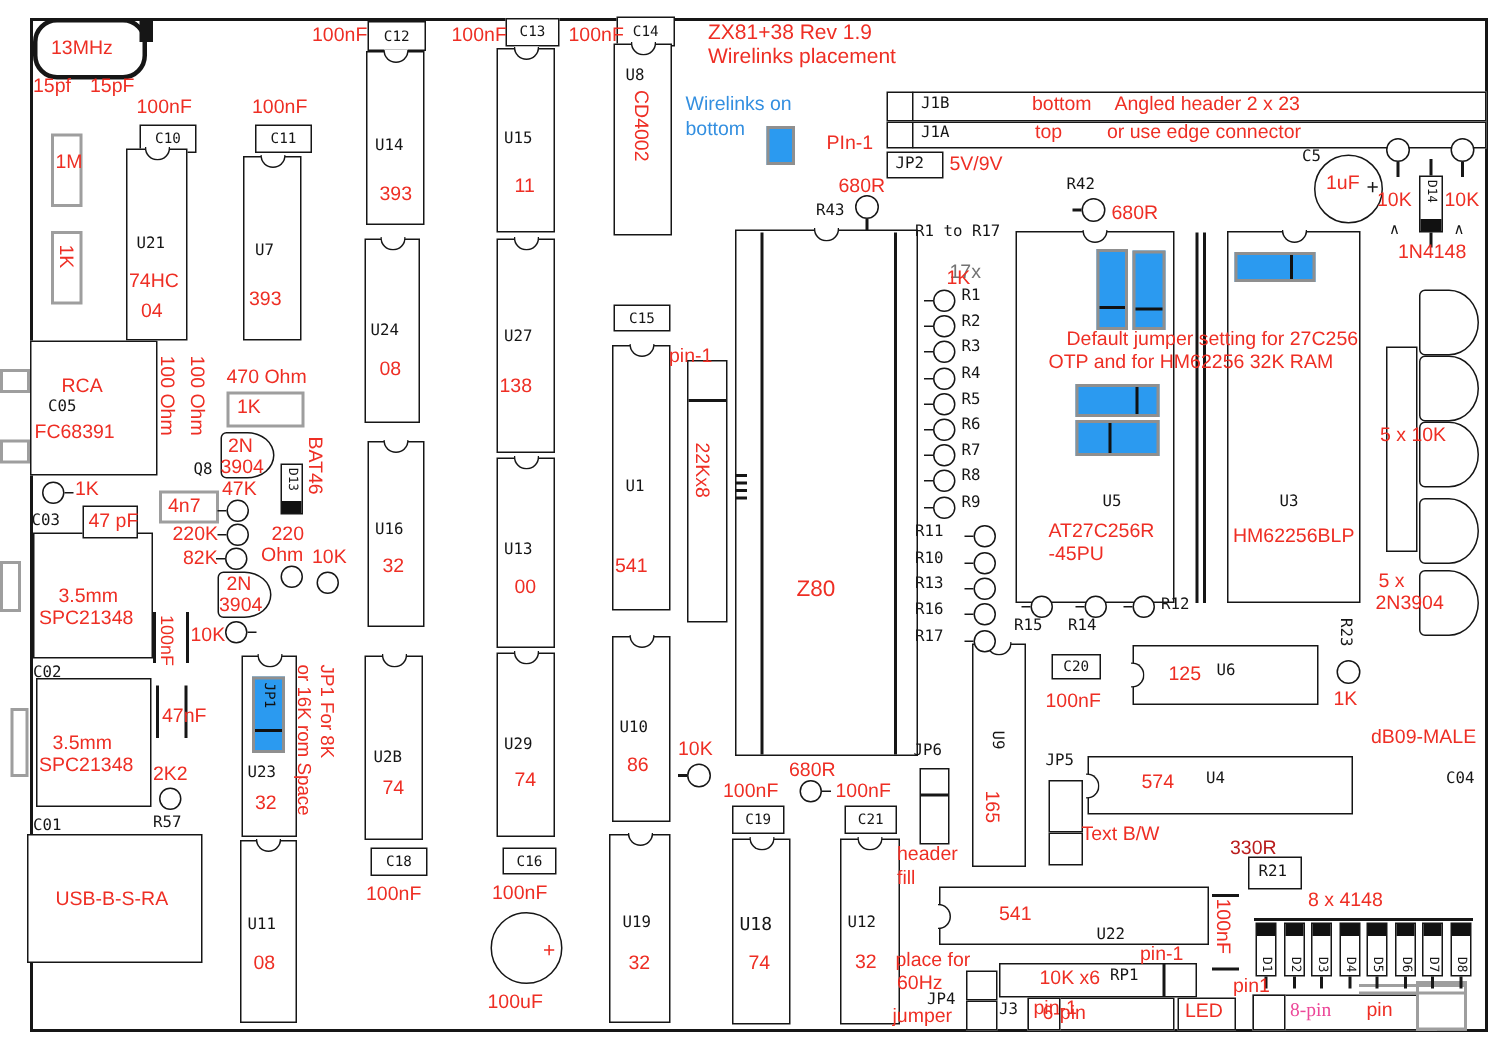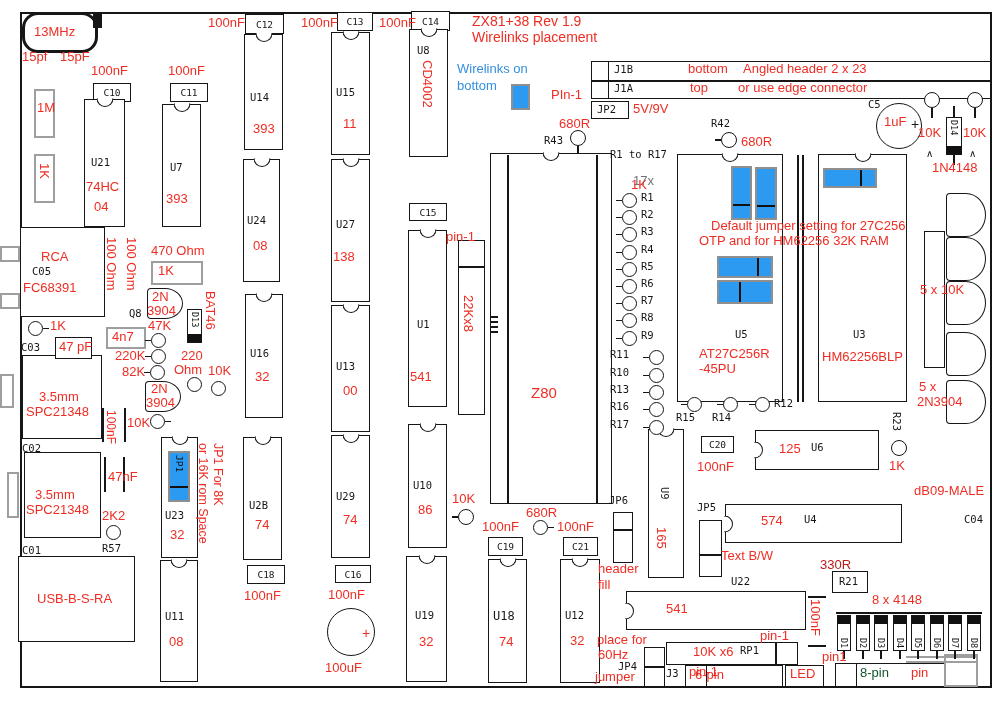--- a/index.html
+++ b/index.html
@@ -469,38 +469,38 @@
     <div class="e text mono" style="left: 804px; top: 514px;">U4</div>
     <div class="e text mono" style="left: 964px; top: 514px;">C04</div>
     <div class="e text mono" style="left: 697px; top: 502px;">JP5</div>
     <div class="e text" style="left: 721px; top: 549px; color: rgb(238, 46, 36);">Text B/W</div>
     <div class="e text mono" style="left: 609px; top: 495px;">JP6</div>
     <div class="e text" style="left: 598px; top: 562px; color: rgb(238, 46, 36);">header</div>
     <div class="e text" style="left: 598px; top: 578px; color: rgb(238, 46, 36);">fill</div>
     <div class="e text vert mono" style="left: 659px; top: 487px;">U9</div>
     <div class="e text vert" style="left: 655px; top: 527px; color: rgb(238, 46, 36);">165</div>
     <div class="e text" style="left: 666px; top: 602px; color: rgb(238, 46, 36);">541</div>
-    <div class="e text mono" style="left: 708px; top: 576px; padding-left: 23px;">U22</div>
+    <div class="e text mono" style="left: 708px; top: 618px; padding-left: 23px;">U22</div>
     <div class="e text" style="left: 872px; top: 593px; color: rgb(238, 46, 36);">8 x 4148</div>
     <div class="e text vert" style="left: 809px; top: 599px; color: rgb(238, 46, 36);">100nF</div>
     <div class="e text" style="left: 820px; top: 558px; color: #b91c1c;">330R</div>
     <div class="e text mono" style="left: 839px; top: 576px;">R21</div>
     <div class="e text" style="left: 760px; top: 629px; color: rgb(238, 46, 36);">pin-1</div>
     <div class="e text" style="left: 693px; top: 645px; color: rgb(238, 46, 36);">10K x6</div>
     <div class="e text mono" style="left: 740px; top: 645px;">RP1</div>
     <div class="e text" style="left: 597px; top: 633px; color: rgb(238, 46, 36);">place for</div>
     <div class="e text" style="left: 598px; top: 648px; color: rgb(238, 46, 36);">60Hz</div>
     <div class="e text mono" style="left: 618px; top: 661px;">JP4</div>
     <div class="e text" style="left: 595px; top: 670px; color: rgb(238, 46, 36);">jumper</div>
     <div class="e text mono" style="left: 666px; top: 668px;">J3</div>
     <div class="e text" style="left: 689px; top: 665px; color: rgb(238, 46, 36);">pin-1</div>
     <div class="e text" style="left: 695px; top: 668px; color: rgb(238, 46, 36);">6-pin</div>
     <div class="e text" style="left: 790px; top: 667px; color: rgb(238, 46, 36);">LED</div>
     <div class="e text" style="left: 822px; top: 650px; color: rgb(238, 46, 36);">pin1</div>
-    <div class="e text" style="left: 860px; top: 666px; color: #14532d;">8-pin</div>
+    <div class="e text" style="left: 860px; top: 666px; color: #ec4899; font-family: Liberation Serif, serif;">8-pin</div>
     <div class="e text" style="left: 911px; top: 666px; color: rgb(238, 46, 36);">pin</div>
     <div class="e text" style="left: 531px; top: 385px; font-size: 15px; color: rgb(238, 46, 36);">Z80</div>
     <div class="e text mono" style="left: 417px; top: 319px;">U1</div>
     <div class="e text" style="left: 410px; top: 370px; color: rgb(238, 46, 36);">541</div>
     <div class="e text" style="left: 446px; top: 230px; color: rgb(238, 46, 36);">pin-1</div>
     <div class="e text vert" style="left: 462px; top: 295px; color: rgb(238, 46, 36);">22Kx8</div>
     <div class="e text" style="left: 452px; top: 492px; color: rgb(238, 46, 36);">10K</div>
     <div class="e text" style="left: 526px; top: 506px; color: rgb(238, 46, 36);">680R</div>
     <div class="e text" style="left: 482px; top: 520px; color: rgb(238, 46, 36);">100nF</div>
     <div class="e text" style="left: 557px; top: 520px; color: rgb(238, 46, 36);">100nF</div>

